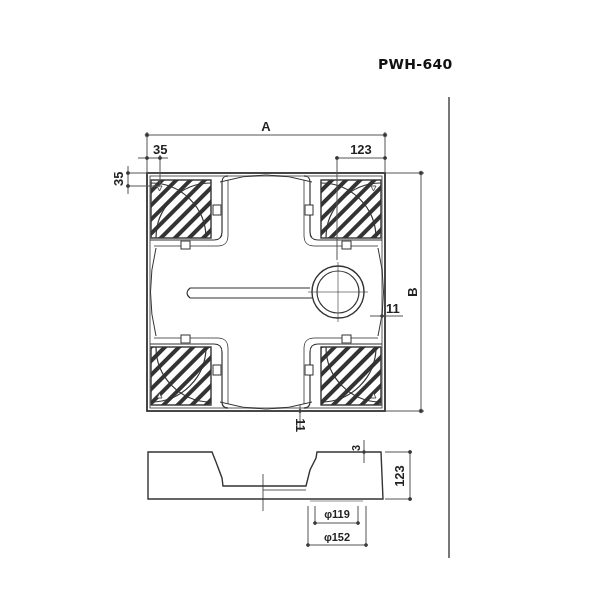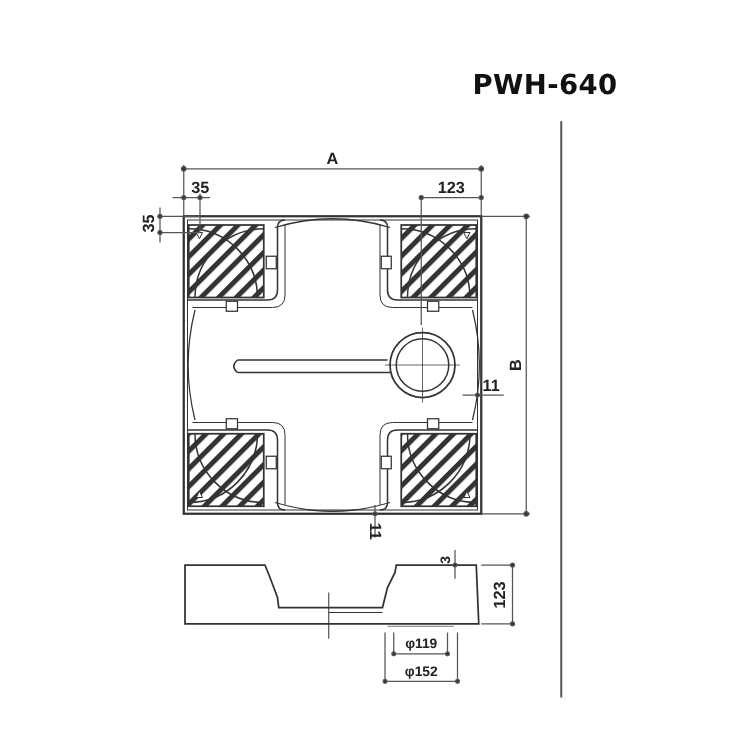--- a/index.html
+++ b/index.html
@@ -1,17 +1,17 @@
 <!DOCTYPE html>
 <html><head>
 <meta charset="utf-8">
 <style>
   html, body { margin:0; padding:0; background:#ffffff; }
   body { width:600px; height:600px; position:relative; overflow:hidden; font-family:"Liberation Sans", sans-serif; }
-  .title { position:absolute; left:378px; top:56px; font-size:22px; font-weight:bold; color:#111; letter-spacing:0.3px; font-family:"DejaVu Sans", sans-serif; }
+  .title { position:absolute; left:378px; top:56px; font-size:14px; font-weight:bold; color:#111; letter-spacing:0.3px; font-family:"DejaVu Sans", sans-serif; }
   svg { position:absolute; left:0; top:0; }
   .dim { font-family:"Liberation Sans", sans-serif; font-size:13px; fill:#222; font-weight:bold; }
   .dims { font-family:"Liberation Sans", sans-serif; font-size:11px; fill:#222; font-weight:bold; }
 </style>
 </head>
 <body>
 
 <div class="title">PWH-640</div>
 
 <svg width="600" height="600" viewBox="0 0 600 600">

